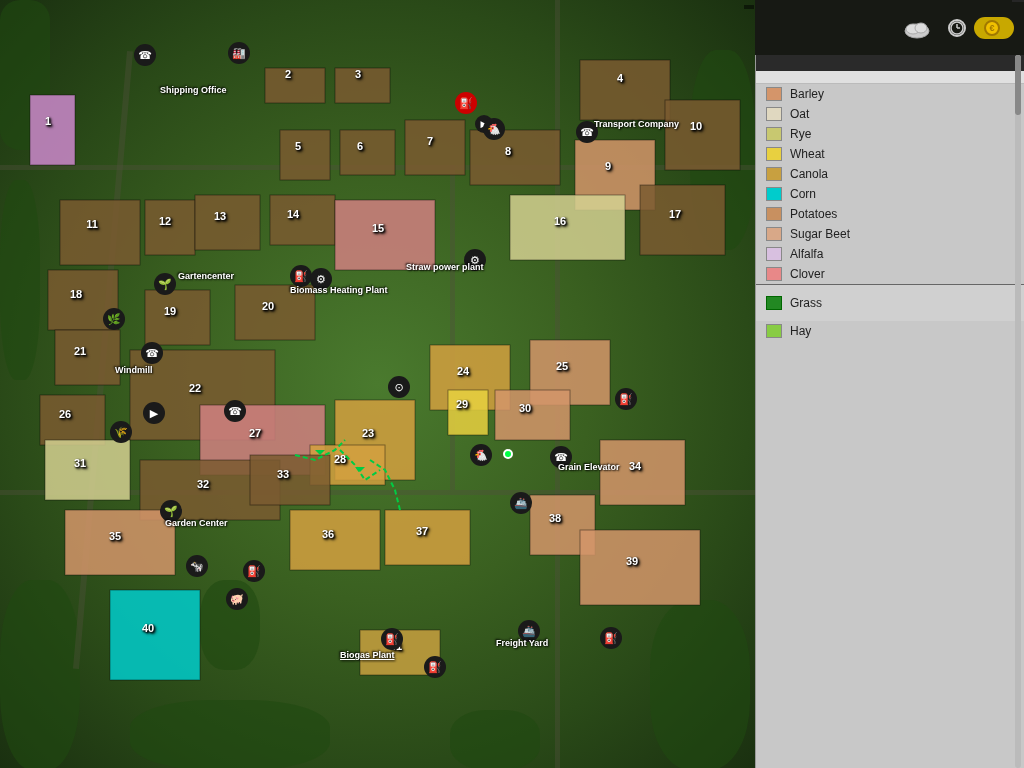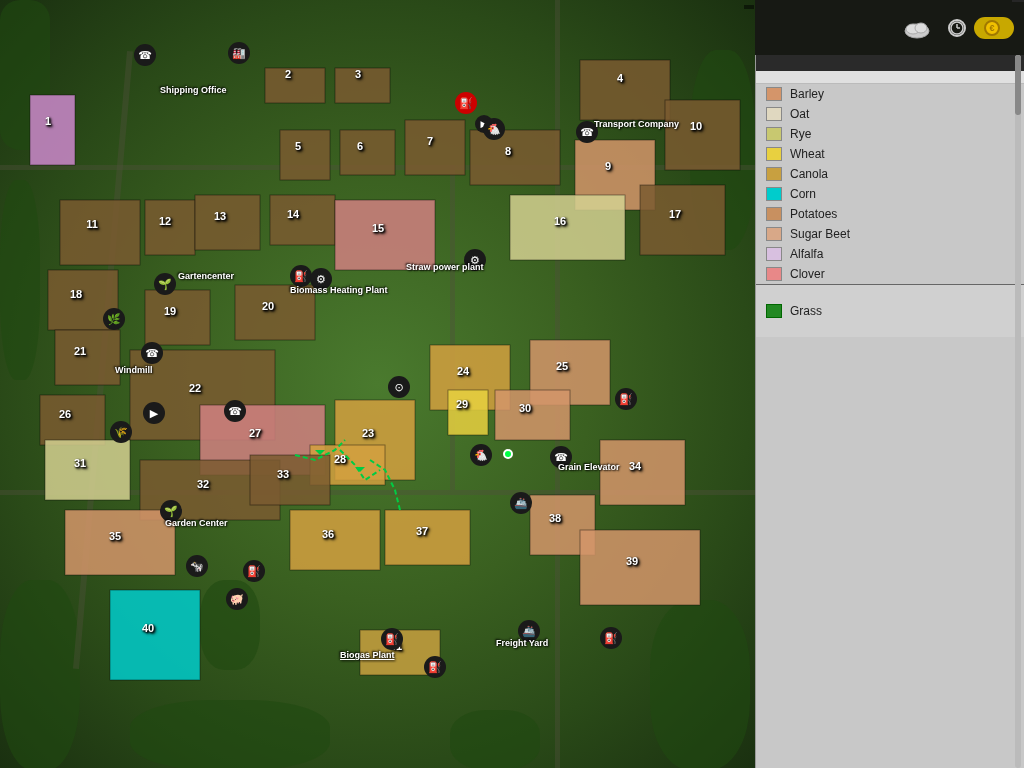--- a/index.html
+++ b/index.html
@@ -199,21 +199,21 @@
     .forest {
       position: absolute;
       background: #1f4a10;
       border-radius: 40%;
       opacity: 0.6;
     }
 
     .grass-item {
       display: flex;
       align-items: center;
-      padding: 19px 10px;
+      padding: 11px 10px;
       font-size: 12px;
       gap: 8px;
       background: #d0d0d0;
     }
 
     #scrollbar {
       position: absolute;
       right: 2px;
       top: 0;
       width: 8px;
@@ -567,19 +567,23 @@
         <span class="fruit-label">Alfalfa</span>
       </div>
       <div class="fruit-item" style="">
         <div class="fruit-color-box" style="background: rgb(232, 136, 136);"></div>
         <span class="fruit-label">Clover</span>
       </div>
       <div class="grass-item" style="border-top: 1px solid rgb(102, 102, 102);">
         <div class="fruit-color-box" style="background: rgb(34, 136, 34); border: 1px solid rgb(0, 102, 0);"></div>
         <span class="fruit-label">Grass</span>
       </div>
+      <div class="fruit-item" style="">
+        <div class="fruit-color-box" style="background: rgb(136, 204, 68);"></div>
+        <span class="fruit-label">Hay</span>
+      </div>
     </div>
   <div id="scrollbar">
     <div class="scrollbar-track">
       <div class="scrollbar-thumb"></div>
     </div>
   </div>
 </div>
 
 </body></html>

